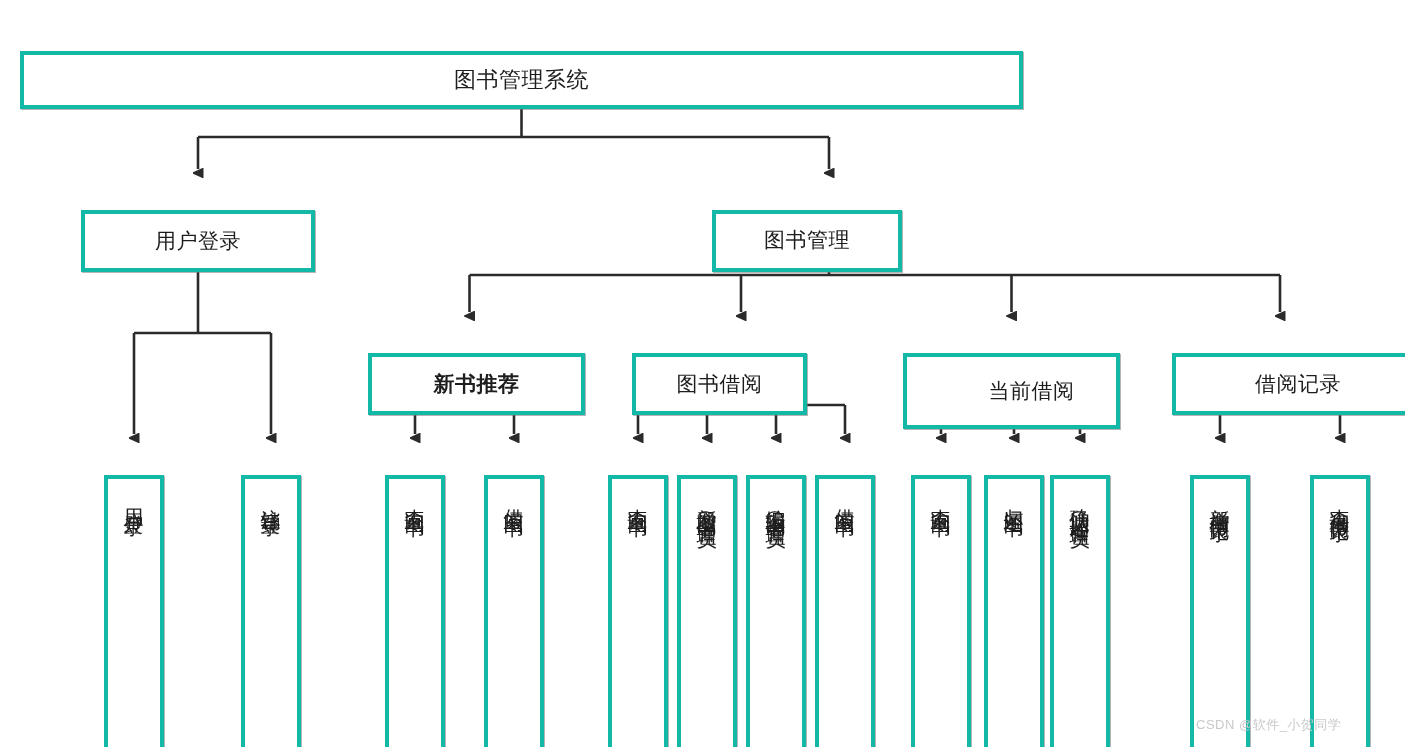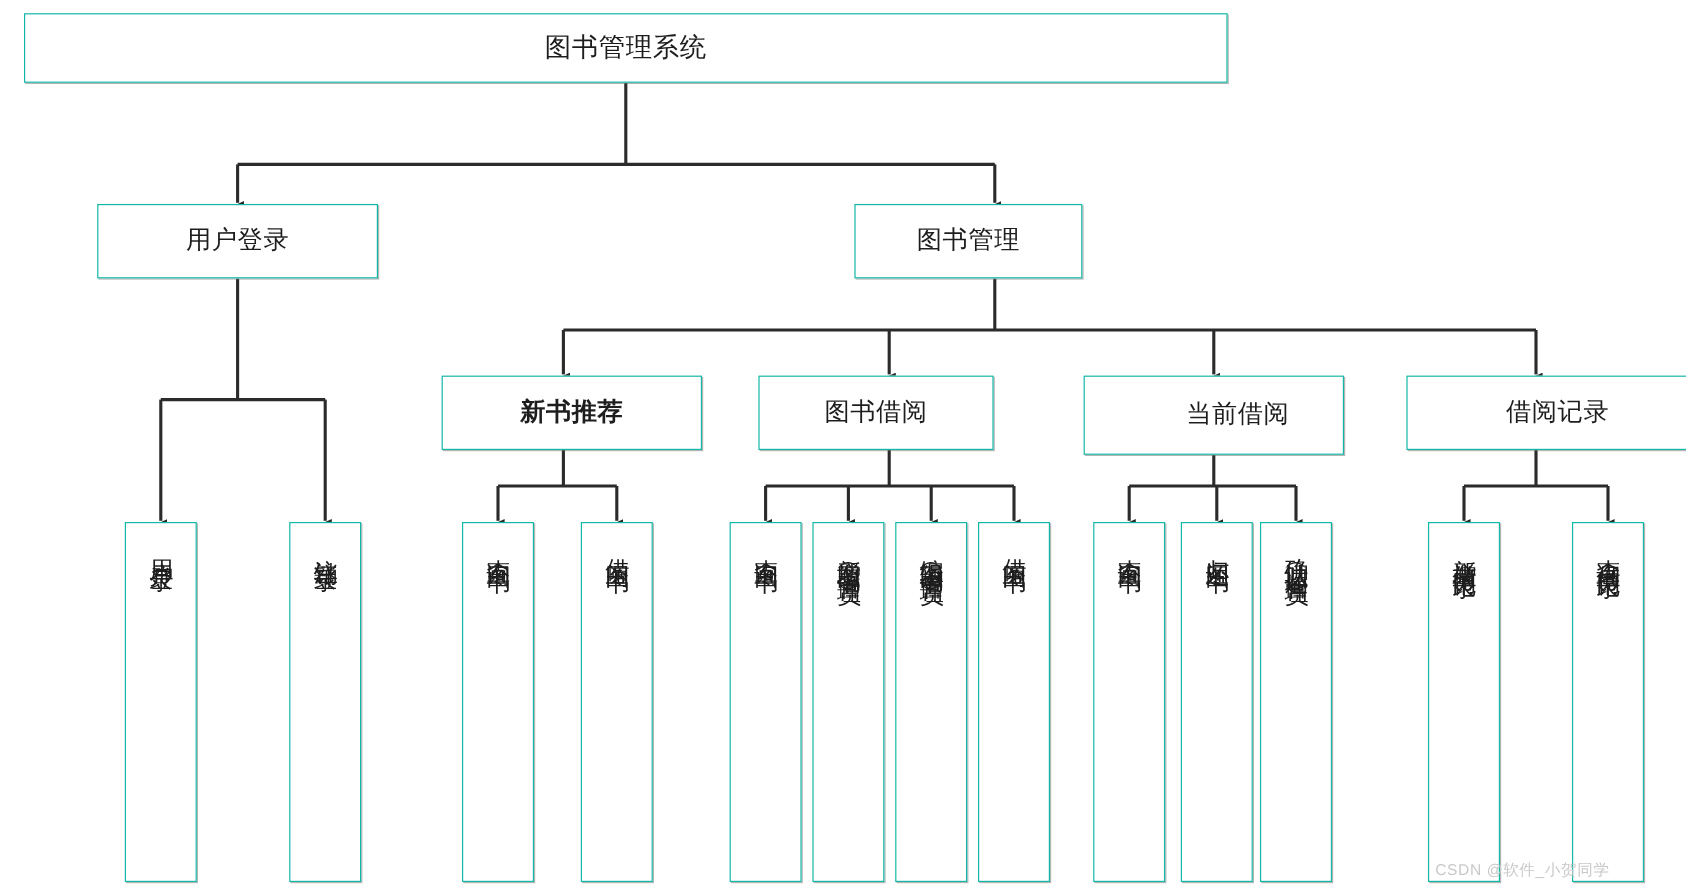--- a/index.html
+++ b/index.html
@@ -19,25 +19,26 @@
     position: absolute;
     left: 0;
     top: 0;
     width: 1405px;
     height: 747px;
   }
   .node-box {
     position: absolute;
     box-sizing: border-box;
     background: #ffffff;
-    border: 1px solid #14b8a6;
+    border: 4px solid #14b8a6;
     box-shadow: 1px 1px 0 rgba(120,120,120,0.55);
     display: flex;
     align-items: center;
     justify-content: center;
+    margin-top: 40px;
   }
   .node-label {
     color: #1d1d1d;
     font-size: 21px;
     line-height: 1.12;
     letter-spacing: 0.5px;
     text-align: center;
     white-space: pre;
     user-select: none;
   }
@@ -125,24 +126,24 @@
       </div>
       <div class="node-box horizontal" style="left: 81px; top: 170px; width: 234px; height: 62px;">
         <span class="node-label">用户登录</span>
       </div>
       <div class="node-box horizontal" style="left: 712px; top: 170px; width: 190px; height: 62px; font-family: Liberation Serif, serif;">
         <span class="node-label">图书管理</span>
       </div>
       <div class="node-box horizontal" style="left: 368px; top: 313px; width: 217px; height: 62px; font-weight: bold;">
         <span class="node-label">新书推荐</span>
       </div>
-      <div class="node-box horizontal" style="left: 632px; top: 313px; width: 196px; height: 62px;">
+      <div class="node-box horizontal" style="left: 632px; top: 313px; width: 175px; height: 62px;">
         <span class="node-label">图书借阅</span>
       </div>
-      <div class="node-box horizontal" style="left: 903px; top: 313px; width: 217px; height: 66px; padding-left: 40px;">
+      <div class="node-box horizontal" style="left: 903px; top: 313px; width: 217px; height: 76px; padding-left: 40px;">
         <span class="node-label">当前借阅</span>
       </div>
       <div class="node-box horizontal" style="left: 1172px; top: 313px; width: 252px; height: 62px;">
         <span class="node-label">借阅记录</span>
       </div>
       <div class="node-box vertical" style="left: 104px; top: 435px; width: 60px; height: 300px;">
         <span class="node-label">用户登录</span>
       </div>
       <div class="node-box vertical" style="left: 241px; top: 435px; width: 60px; height: 300px;">
         <span class="node-label">注销登录</span>

